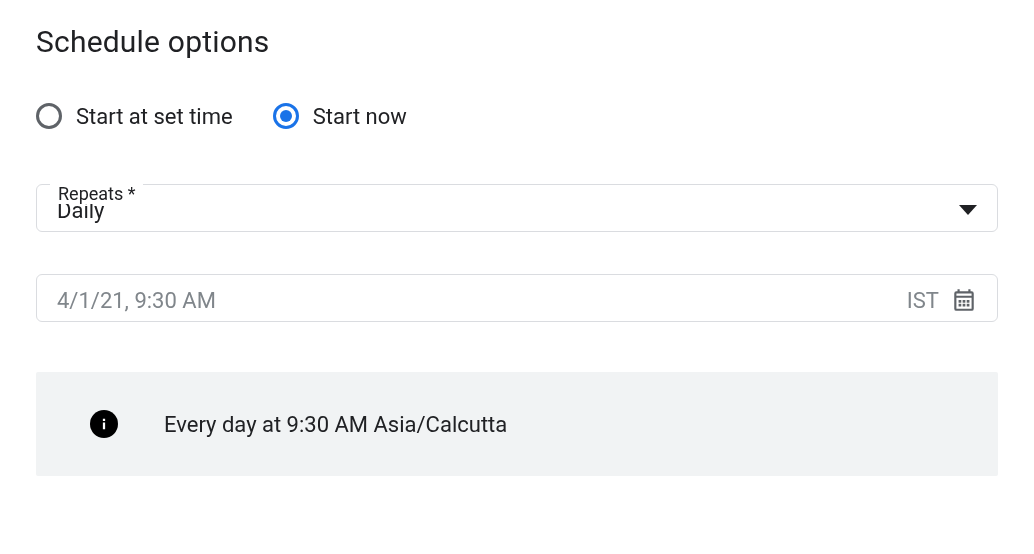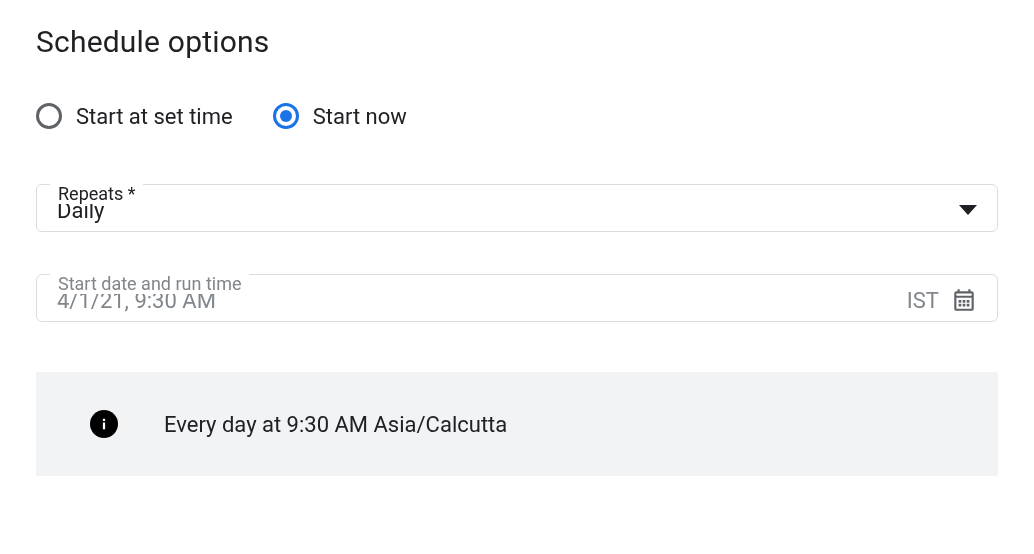--- a/index.html
+++ b/index.html
@@ -154,21 +154,20 @@
 
 <div class="field-wrap">
   <div class="field-legend">Repeats *</div>
   <div class="field-box">
     <span class="field-value">Daily</span>
     <span class="dropdown-arrow"></span>
   </div>
 </div>
 
 <div class="field-wrap">
-  <div class="field-legend muted">Start date and run time</div>
   <div class="field-box">
     <span class="field-value placeholder">4/1/21, 9:30 AM</span>
     <div class="field-right">
       <span class="tz">IST</span>
       <span class="calendar-icon">
         <svg width="26" height="26" viewBox="0 0 24 24" fill="currentColor">
           <path d="M19 4h-1V2h-2v2H8V2H6v2H5a2 2 0 0 0-2 2v14a2 2 0 0 0 2 2h14a2 2 0 0 0 2-2V6a2 2 0 0 0-2-2zm0 16H5V10h14v10zm0-12H5V6h14v2z"></path>
           <rect x="7" y="12" width="2.5" height="2.5"></rect>
           <rect x="10.75" y="12" width="2.5" height="2.5"></rect>
           <rect x="14.5" y="12" width="2.5" height="2.5"></rect>

